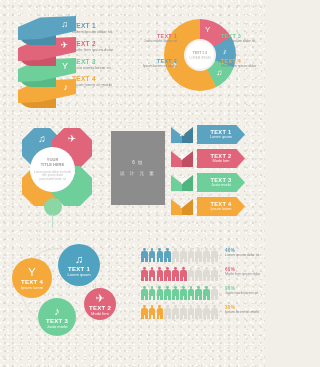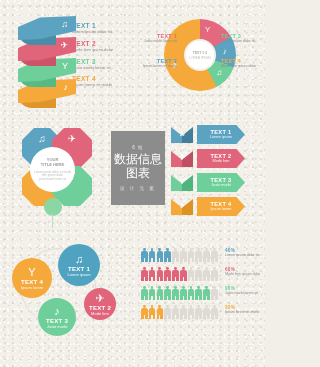--- a/index.html
+++ b/index.html
@@ -227,24 +227,20 @@
         <div>justo morbi lorem sit</div>
       </div>
   </div>
   <div id="pin"></div>
   <div id="pinstem"></div>
 </div>
 
 <div class="panel" id="p4">
   <div id="card">
     <div class="c1">6 组</div>
-    <div class="c2">
-      <span>数据信息</span><br>
-      <span>图表</span>
-    </div>
     <div class="c3">设 计 元 素</div>
   </div>
 </div>
 
 <div class="panel" id="p5">
     <div class="bgrp" style="top: 0px;">
       <div class="barrow" style="background: rgb(91, 163, 193);">
         <div class="ttl">TEXT 1</div>
         <div class="sub">Lorem ipsum</div>
       </div>

